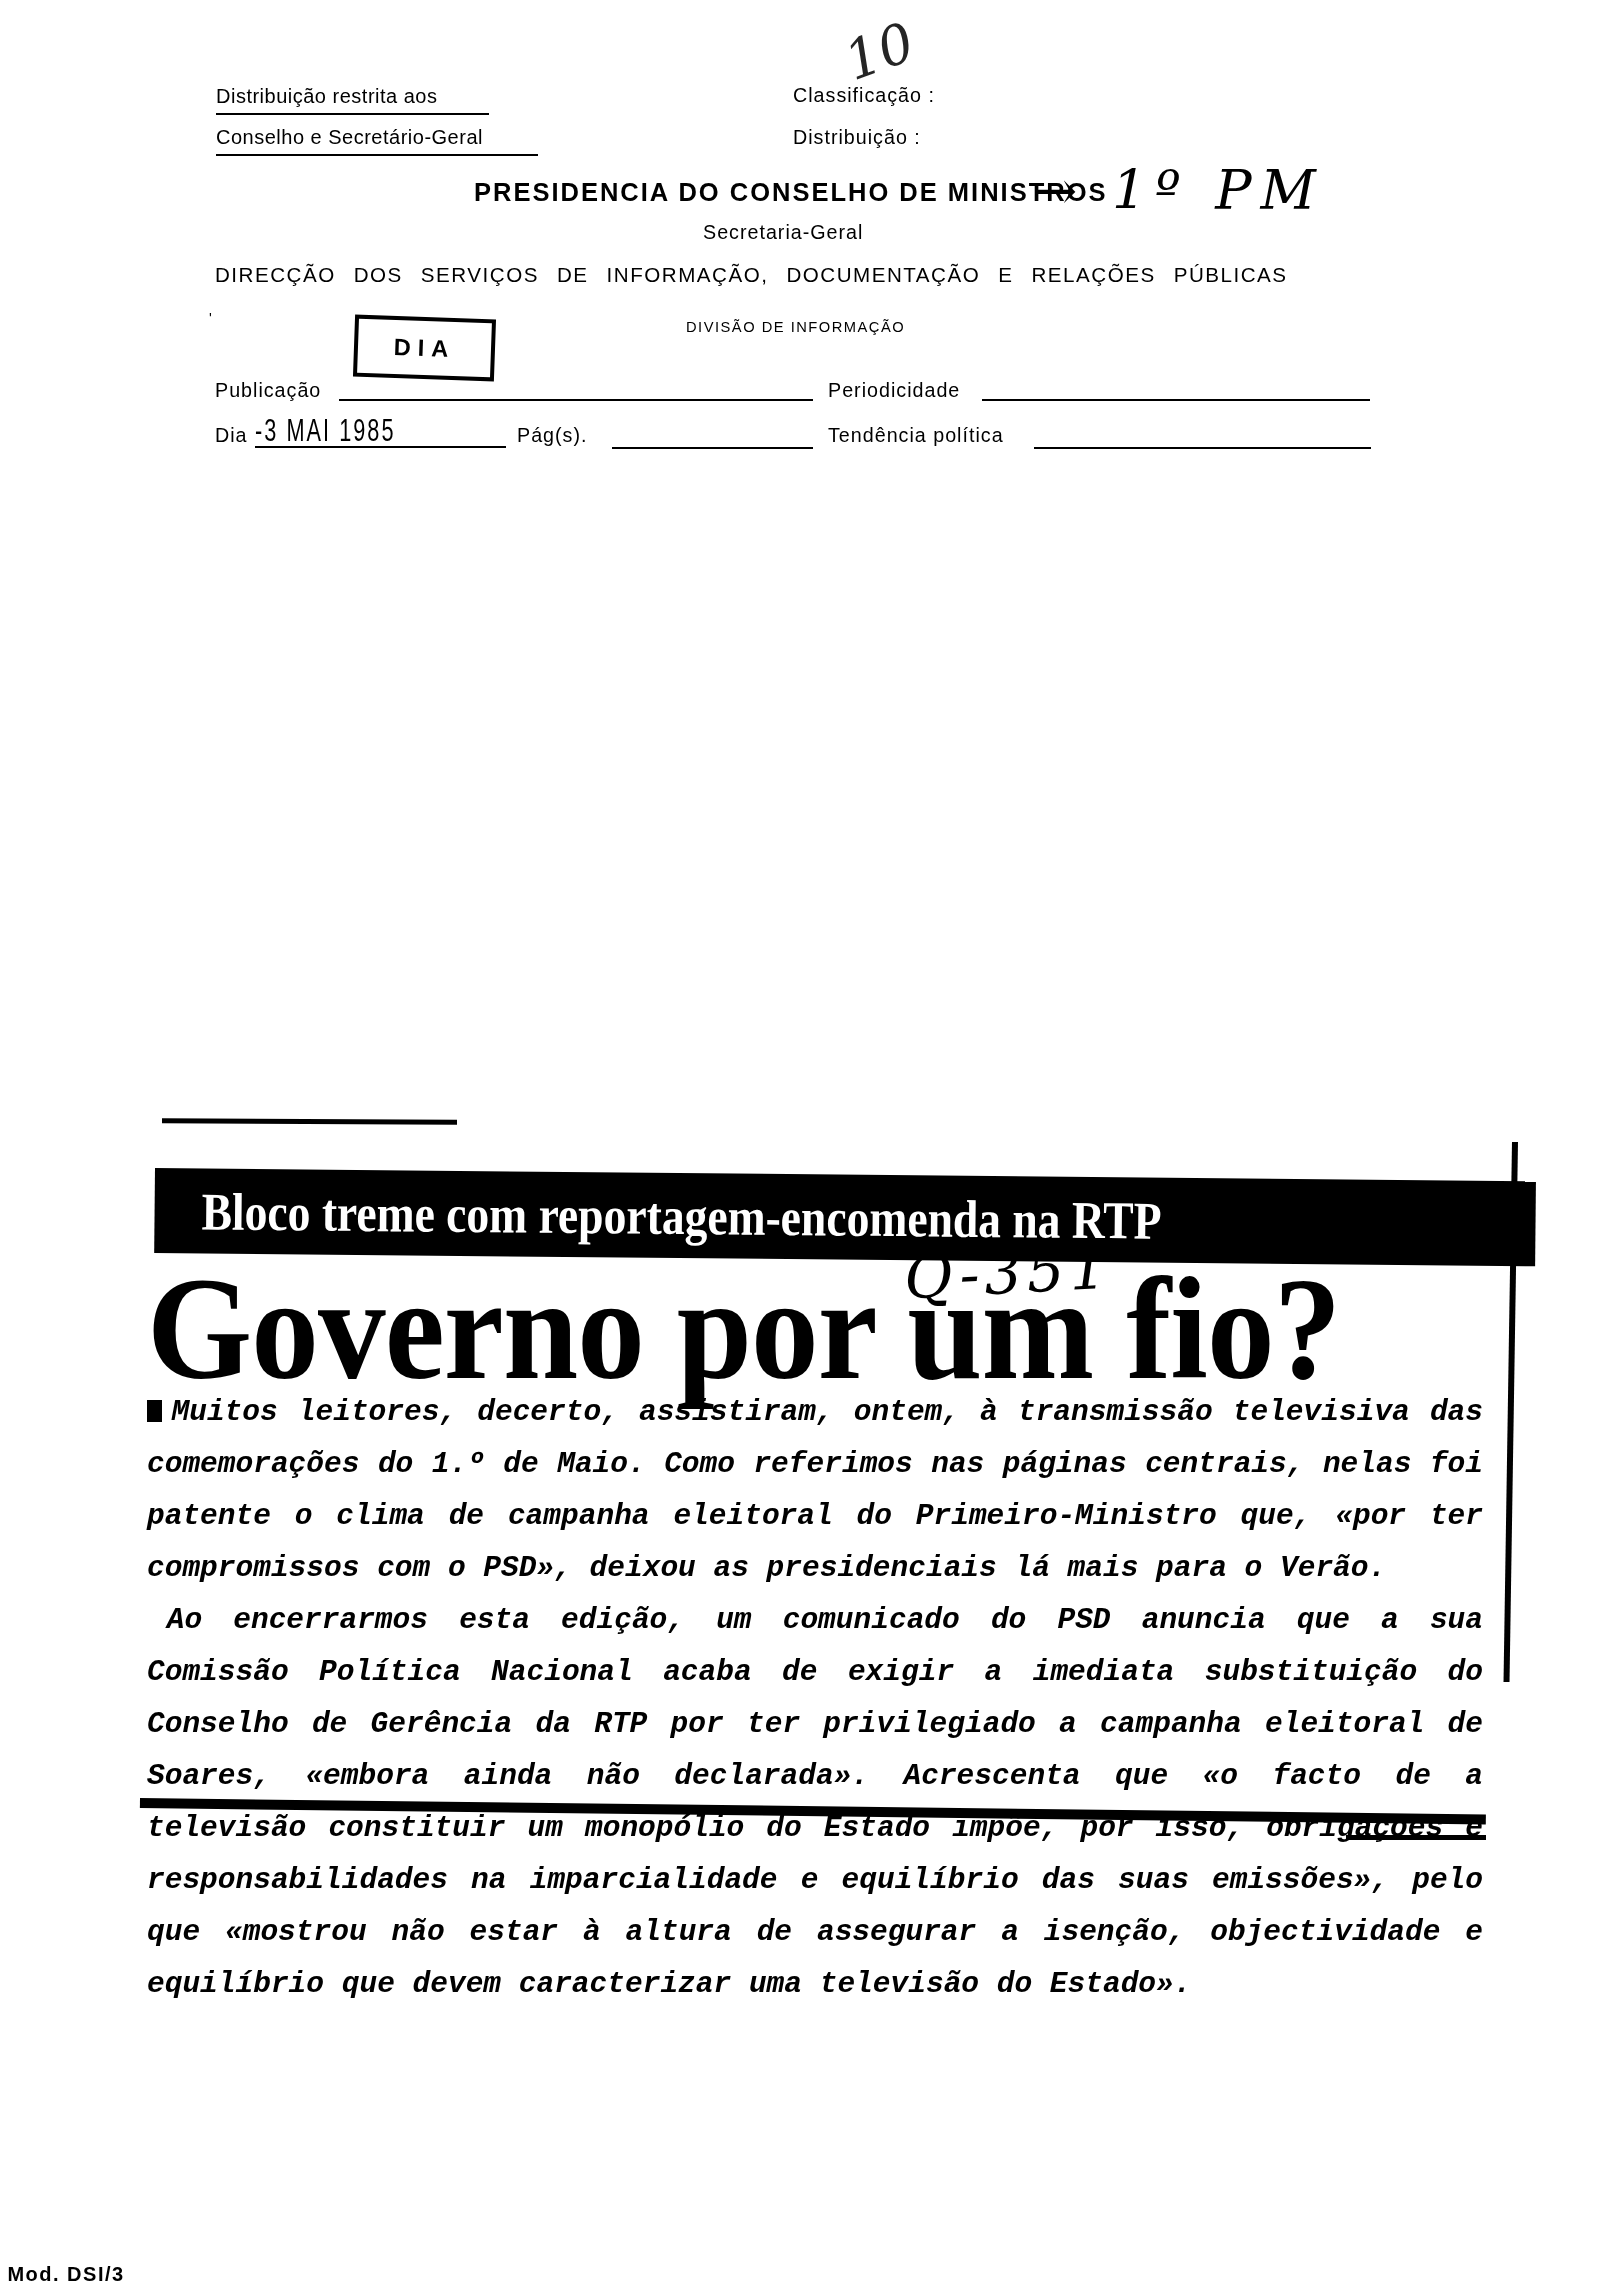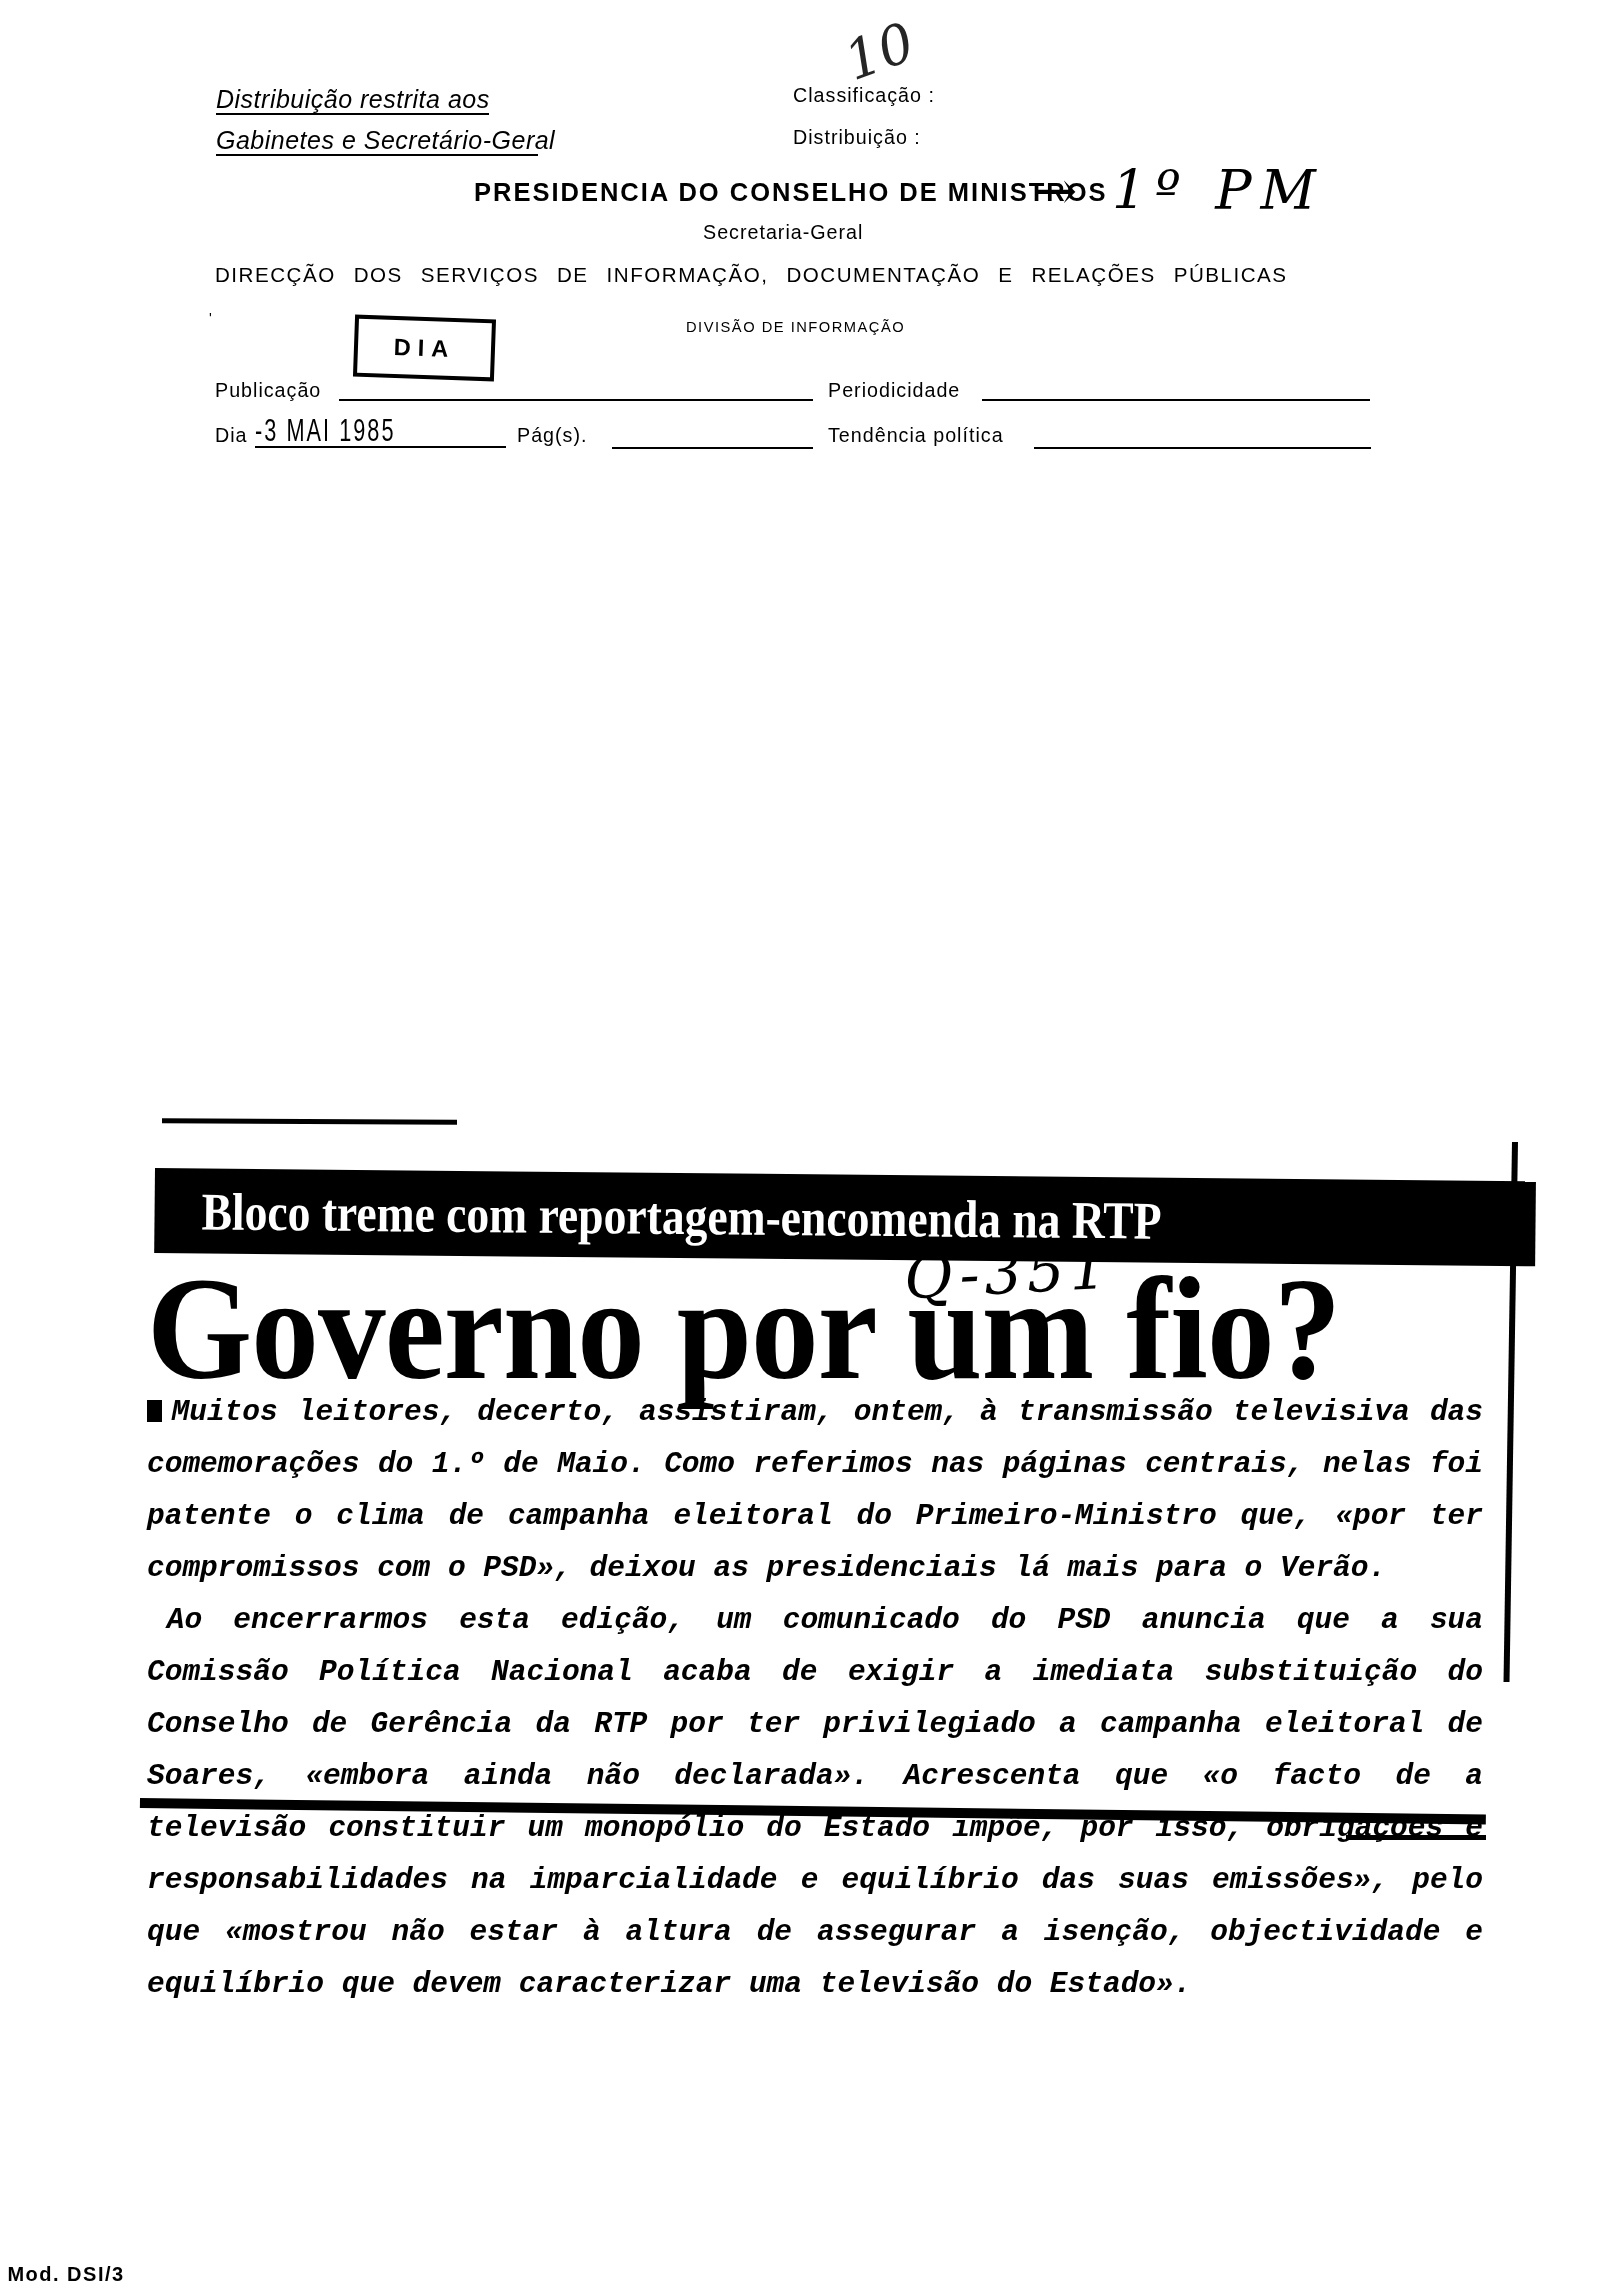--- a/index.html
+++ b/index.html
@@ -1,19 +1,19 @@
 <!DOCTYPE html>
 <html style="font-size:7.9px"><head>
 <meta charset="utf-8">
 <style>
   html, body { margin:0; padding:0; background:#ffffff; }
   body { width:1612px; height:2295px; position:relative; overflow:hidden; color:#000;
          font-family:"Liberation Sans", sans-serif; }
   .abs { position:absolute; }
-  .form-italic { font-style:italic; font-size:25px; letter-spacing:0.5px; }
+  .form-italic { font-size:20px; letter-spacing:0.5px; }
   .form-label { font-size:19.7px; letter-spacing:1px; }
   .ul { border-bottom:2.5px solid #000; }
   .hdr-title { font-size:25.5px; font-weight:bold; letter-spacing:2px; white-space:nowrap; }
   .hdr-sub { font-size:19.7px; letter-spacing:1px; white-space:nowrap; }
   .hdr-dir { font-size:20.6px; letter-spacing:1.5px; white-space:nowrap; word-spacing:10.8px; }
   .hdr-div { font-size:14.7px; letter-spacing:1.5px; white-space:nowrap; }
   .stamp { border:4.4px solid #000; font-size:23.6px; font-weight:bold; letter-spacing:6.9px;
            display:flex; align-items:center; justify-content:center; transform:rotate(2deg); }
   .field-line { border-bottom:2.5px solid #000; height:0; }
   .date-stamp { font-size:31px; font-family:"Liberation Sans Narrow","Liberation Sans",sans-serif;
@@ -34,21 +34,21 @@
 </style>
 </head>
 <body>
 
 <div class="abs form-italic" style="left:216px; top:85px;">
   <span>Distribuição restrita aos</span>
 </div>
 <div class="abs ul" style="left:216px; top:113px; width:273px;"></div>
 
 <div class="abs form-italic" style="left:216px; top:126px;">
-  <span>Gabinetes e Secretário-Geral</span>
+  <span>Conselho e Secretário-Geral</span>
 </div>
 <div class="abs ul" style="left:216px; top:154px; width:322px;"></div>
 
 <div class="abs form-label" style="left:793px; top:84px;">Classificação :</div>
 <div class="abs form-label" style="left:793px; top:126px;">Distribuição :</div>
 
 <div class="abs handwriting" style="left:845px; top:19.7px; font-size:54px; transform:rotate(-20deg); opacity:0.85;">10</div>
 <div class="abs handwriting" style="left:1032px; top:115px; font-size:54px; letter-spacing:8.8px;margin-top:44px;">→ 1º PM</div>
 
 <div class="abs hdr-title" style="left:474px; top:178px;">PRESIDENCIA DO CONSELHO DE MINISTROS</div>

